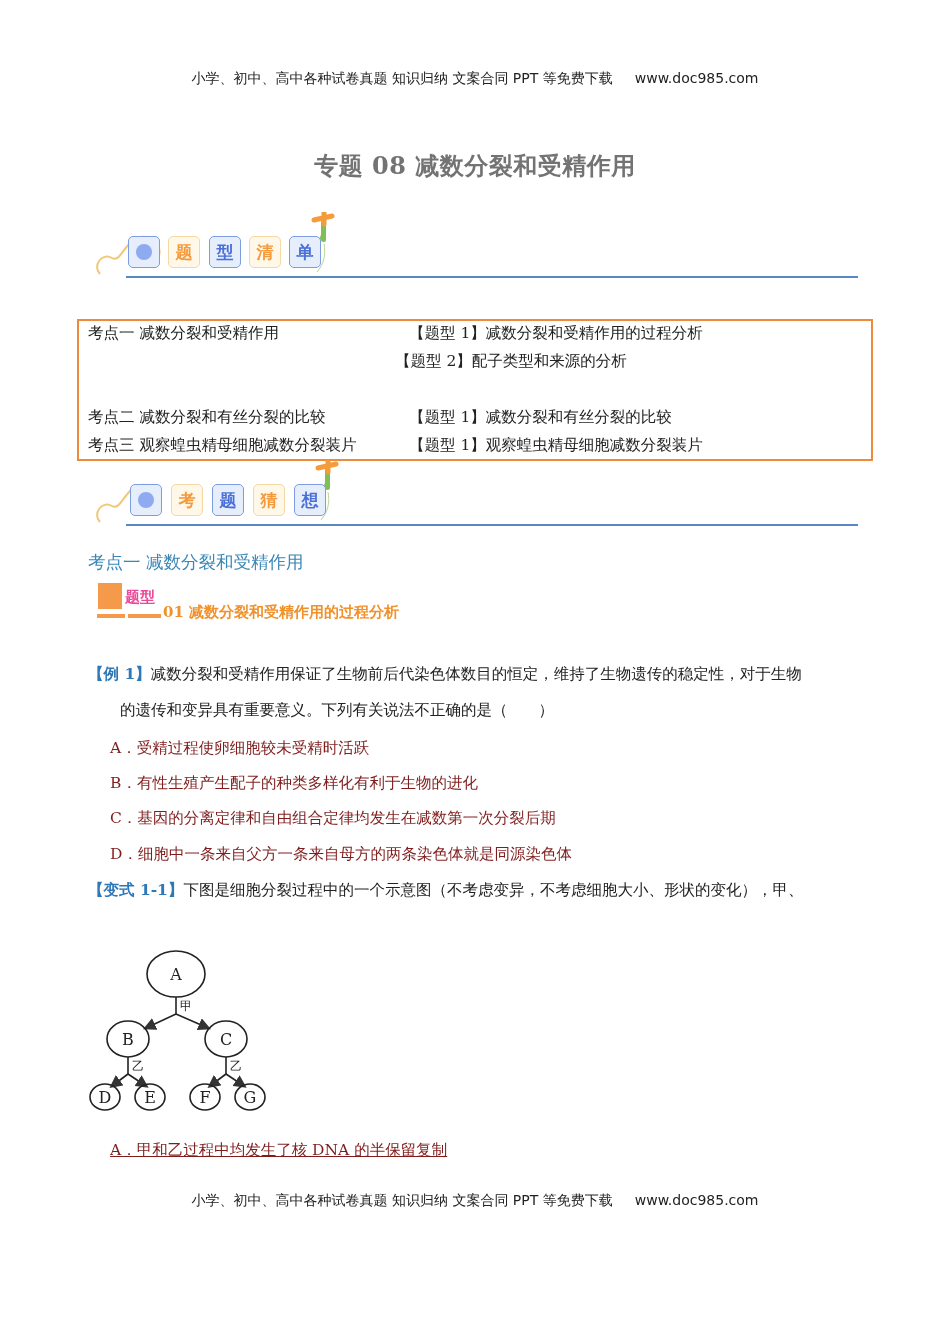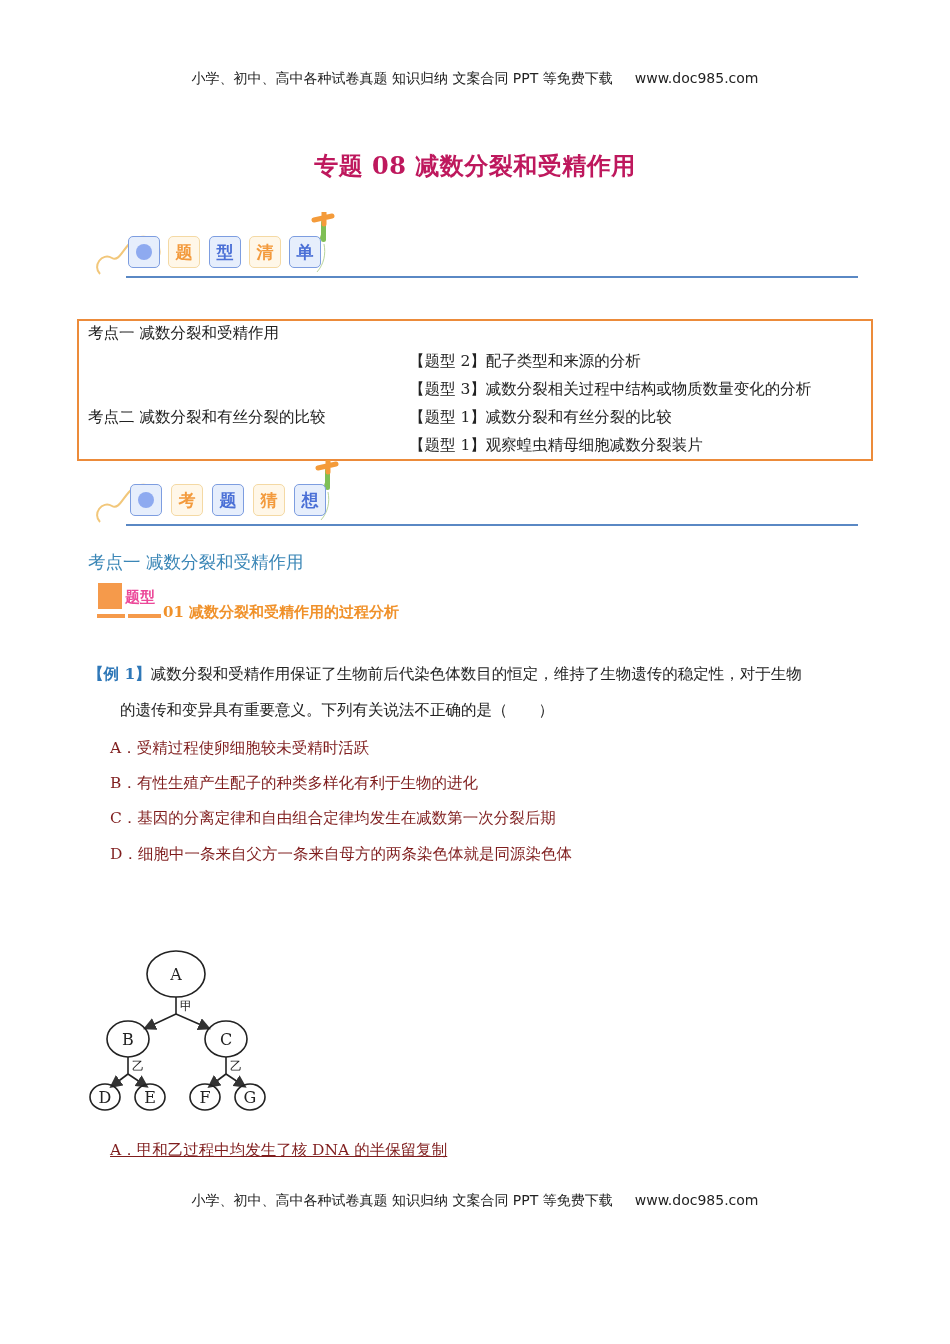--- a/index.html
+++ b/index.html
@@ -2,21 +2,21 @@
 <html><head>
 <meta charset="utf-8">
 <style>
   html, body { margin: 0; padding: 0; background: #ffffff; }
   body { width: 950px; height: 1344px; position: relative; overflow: hidden;
          font-family: "DejaVu Serif", "Liberation Serif", serif; color: #222; }
   .abs { position: absolute; }
   .hdr { left: 0; width: 950px; text-align: center; font-family: "DejaVu Sans", "Liberation Sans", sans-serif;
          font-size: 14px; color: #222; white-space: nowrap; }
   .hdr .url { margin-left: 22px; }
-  .title { left: 0; width: 950px; top: 150px; text-align: center; font-size: 24px; font-weight: bold; color: #be185d;
+  .title { left: 0; width: 950px; top: 150px; text-align: center; font-size: 24px; font-weight: bold; color: #737373;
            font-family: "DejaVu Serif", serif; letter-spacing: 0.5px; }
   .banner { left: 88px; width: 770px; height: 80px; }
   .banner .line { position: absolute; left: 38px; right: 0; bottom: 14px; height: 2px; background: #5a88c4; }
   .badge { position: absolute; top: 24px; width: 32px; height: 32px; border-radius: 5px; box-sizing: border-box;
            display: flex; align-items: center; justify-content: center; font-size: 17px; font-weight: bold;
            font-family: "DejaVu Sans", sans-serif; }
   .badge.blue { background: #e6eefc; border: 1.5px solid #7d9de0; color: #4a6fd6; }
   .badge.orange { background: #fff7e8; border: 1.5px solid #f4d9a4; color: #f39a3c; }
   .badge .dot { width: 16px; height: 16px; border-radius: 50%; background: #8eaaf0; }
   .topic-box { left: 77px; top: 319px; width: 796px; height: 142px; border: 2px solid #ec8b3a; box-sizing: border-box; }
@@ -54,24 +54,25 @@
     </div>
   <div class="badge orange" style="left:80px;">题</div>
   <div class="badge blue" style="left:121px;">型</div>
   <div class="badge orange" style="left:161px;">清</div>
   <div class="badge blue" style="left:201px;">单</div>
   <div class="line"></div>
 </div>
 
 <div class="abs topic-box">
   <div class="row" style="left:9px;top:2px;">考点一  减数分裂和受精作用</div>
-  <div class="row" style="left:330px;top:30px;">【题型 2】配子类型和来源的分析</div>
-  <div class="row" style="left:330px;top:58px;">【题型 3】减数分裂相关过程中结构或物质数量变化的分析</div>
+  <div class="row" style="left:330px;top:2px;">【题型 1】减数分裂和受精作用的过程分析</div>
+  <div class="row" style="left:316px;top:30px;">【题型 2】配子类型和来源的分析</div>
   <div class="row" style="left:9px;top:86px;">考点二  减数分裂和有丝分裂的比较</div>
   <div class="row" style="left:330px;top:86px;">【题型 1】减数分裂和有丝分裂的比较</div>
+  <div class="row" style="left:9px;top:114px;">考点三  观察蝗虫精母细胞减数分裂装片</div>
   <div class="row" style="left:330px;top:114px;">【题型 1】观察蝗虫精母细胞减数分裂装片</div>
 </div>
 
 <div class="abs banner" style="top:460px;">
   <svg class="abs" style="left:0;top:0;" width="260" height="80">
     <path d="M12 62 C 4 54, 14 40, 24 46 M24 46 C 34 52, 38 22, 58 25 C 70 27, 74 38, 70 46" fill="none" stroke="#f2c77a" stroke-width="2"></path>
     <path d="M233 32 C 240 22, 242 14, 240 4" fill="none" stroke="#8fc06a" stroke-width="2"></path>
     <path d="M233 60 C 240 52, 242 42, 240 32" fill="none" stroke="#b8d49b" stroke-width="1"></path>
     <rect x="237" y="8" width="5" height="22" rx="2.5" fill="#7fbf55"></rect>
     <path d="M230 8 L 248 4 M 240 0 L 240 12" stroke="#f49b3a" stroke-width="5" stroke-linecap="round"></path>
@@ -97,20 +98,21 @@
 <div class="abs para" style="top:656px;">
   <div style="white-space:nowrap;"><span class="lbl">【例 1】</span><span>减数分裂和受精作用保证了生物前后代染色体数目的恒定，维持了生物遗传的稳定性，对于生物</span></div>
   <div style="white-space:nowrap;margin-left:32px;">的遗传和变异具有重要意义。下列有关说法不正确的是（　　）</div>
 </div>
 <div class="abs opt" style="top:738px;">A．受精过程使卵细胞较未受精时活跃</div>
 <div class="abs opt" style="top:773px;">B．有性生殖产生配子的种类多样化有利于生物的进化</div>
 <div class="abs opt" style="top:808px;">C．基因的分离定律和自由组合定律均发生在减数第一次分裂后期</div>
 <div class="abs opt" style="top:844px;">D．细胞中一条来自父方一条来自母方的两条染色体就是同源染色体</div>
 
 <div class="abs para" style="top:872px;">
+  <div style="white-space:nowrap;"><span class="lbl">【变式 1-1】</span><span>下图是细胞分裂过程中的一个示意图（不考虑变异，不考虑细胞大小、形状的变化），甲、</span></div>
 </div>
 
 <svg class="abs diagram" viewBox="0 0 185 165">
   <defs>
     <marker id="arr" markerWidth="8" markerHeight="8" refX="6" refY="4" orient="auto">
       <path d="M0 0 L8 4 L0 8 Z" fill="#333"></path>
     </marker>
   </defs>
   <g stroke="#222" stroke-width="1.6" fill="none">
     <ellipse cx="88" cy="26" rx="29" ry="23"></ellipse>

